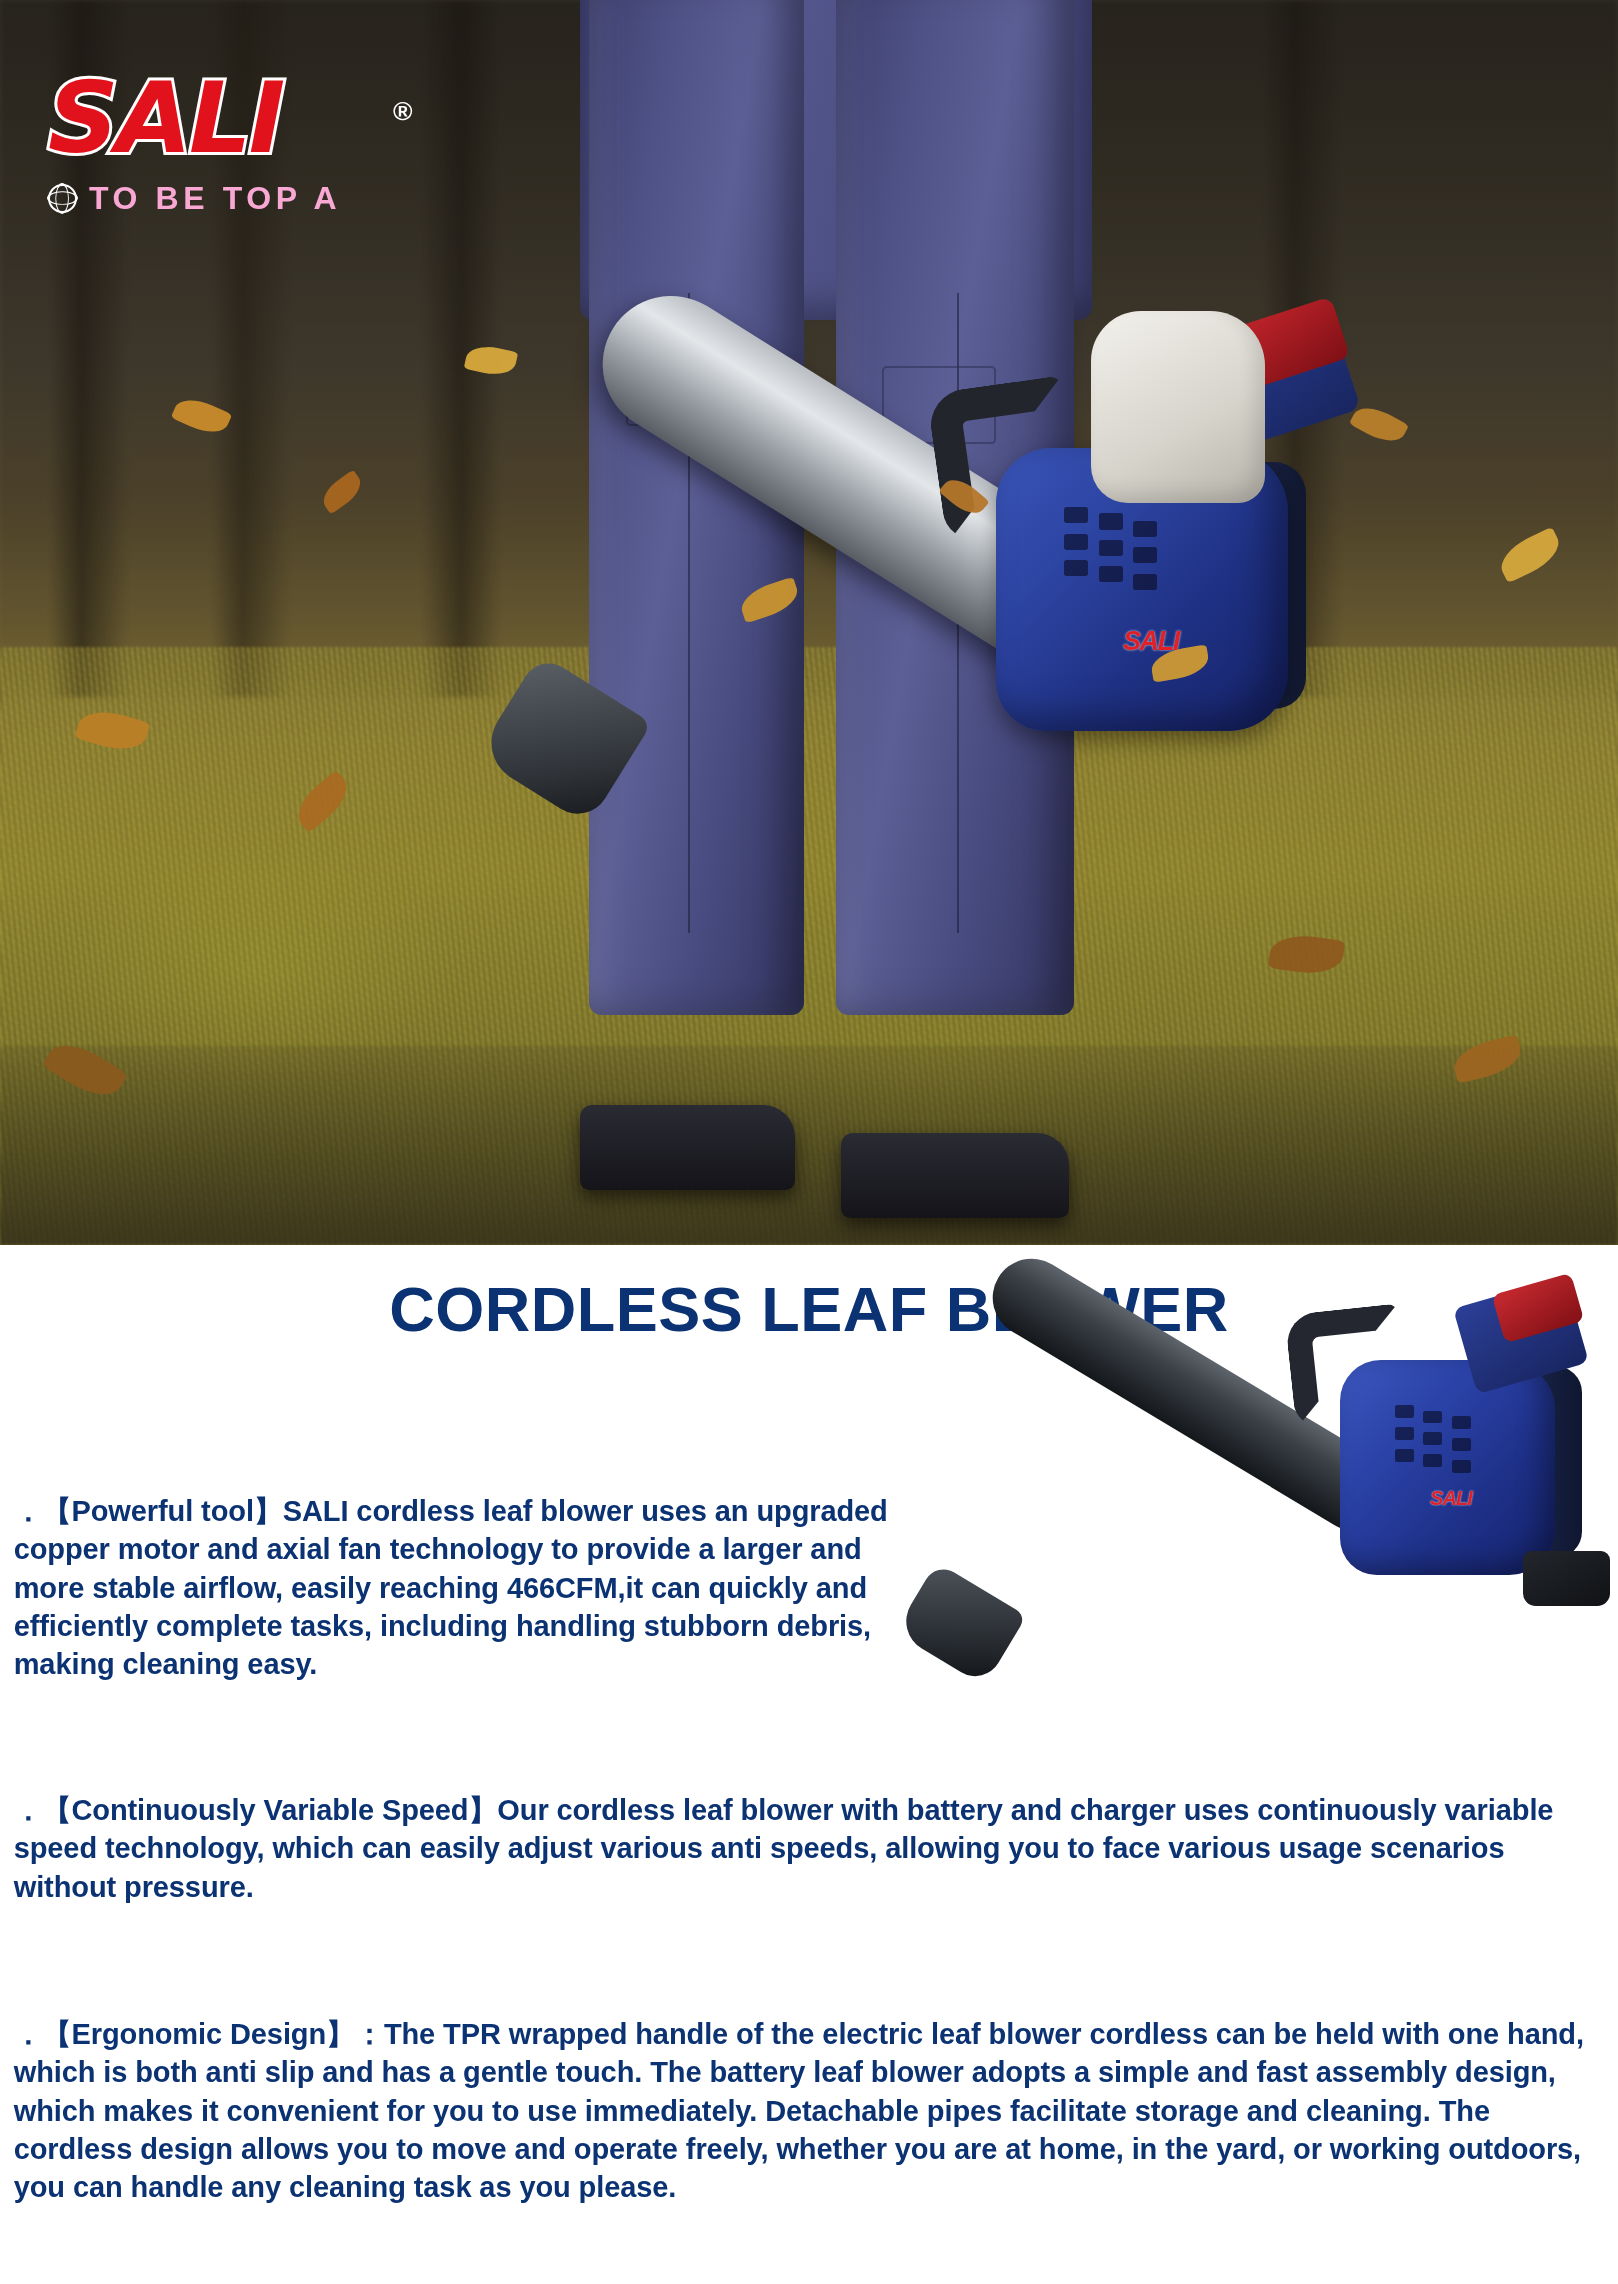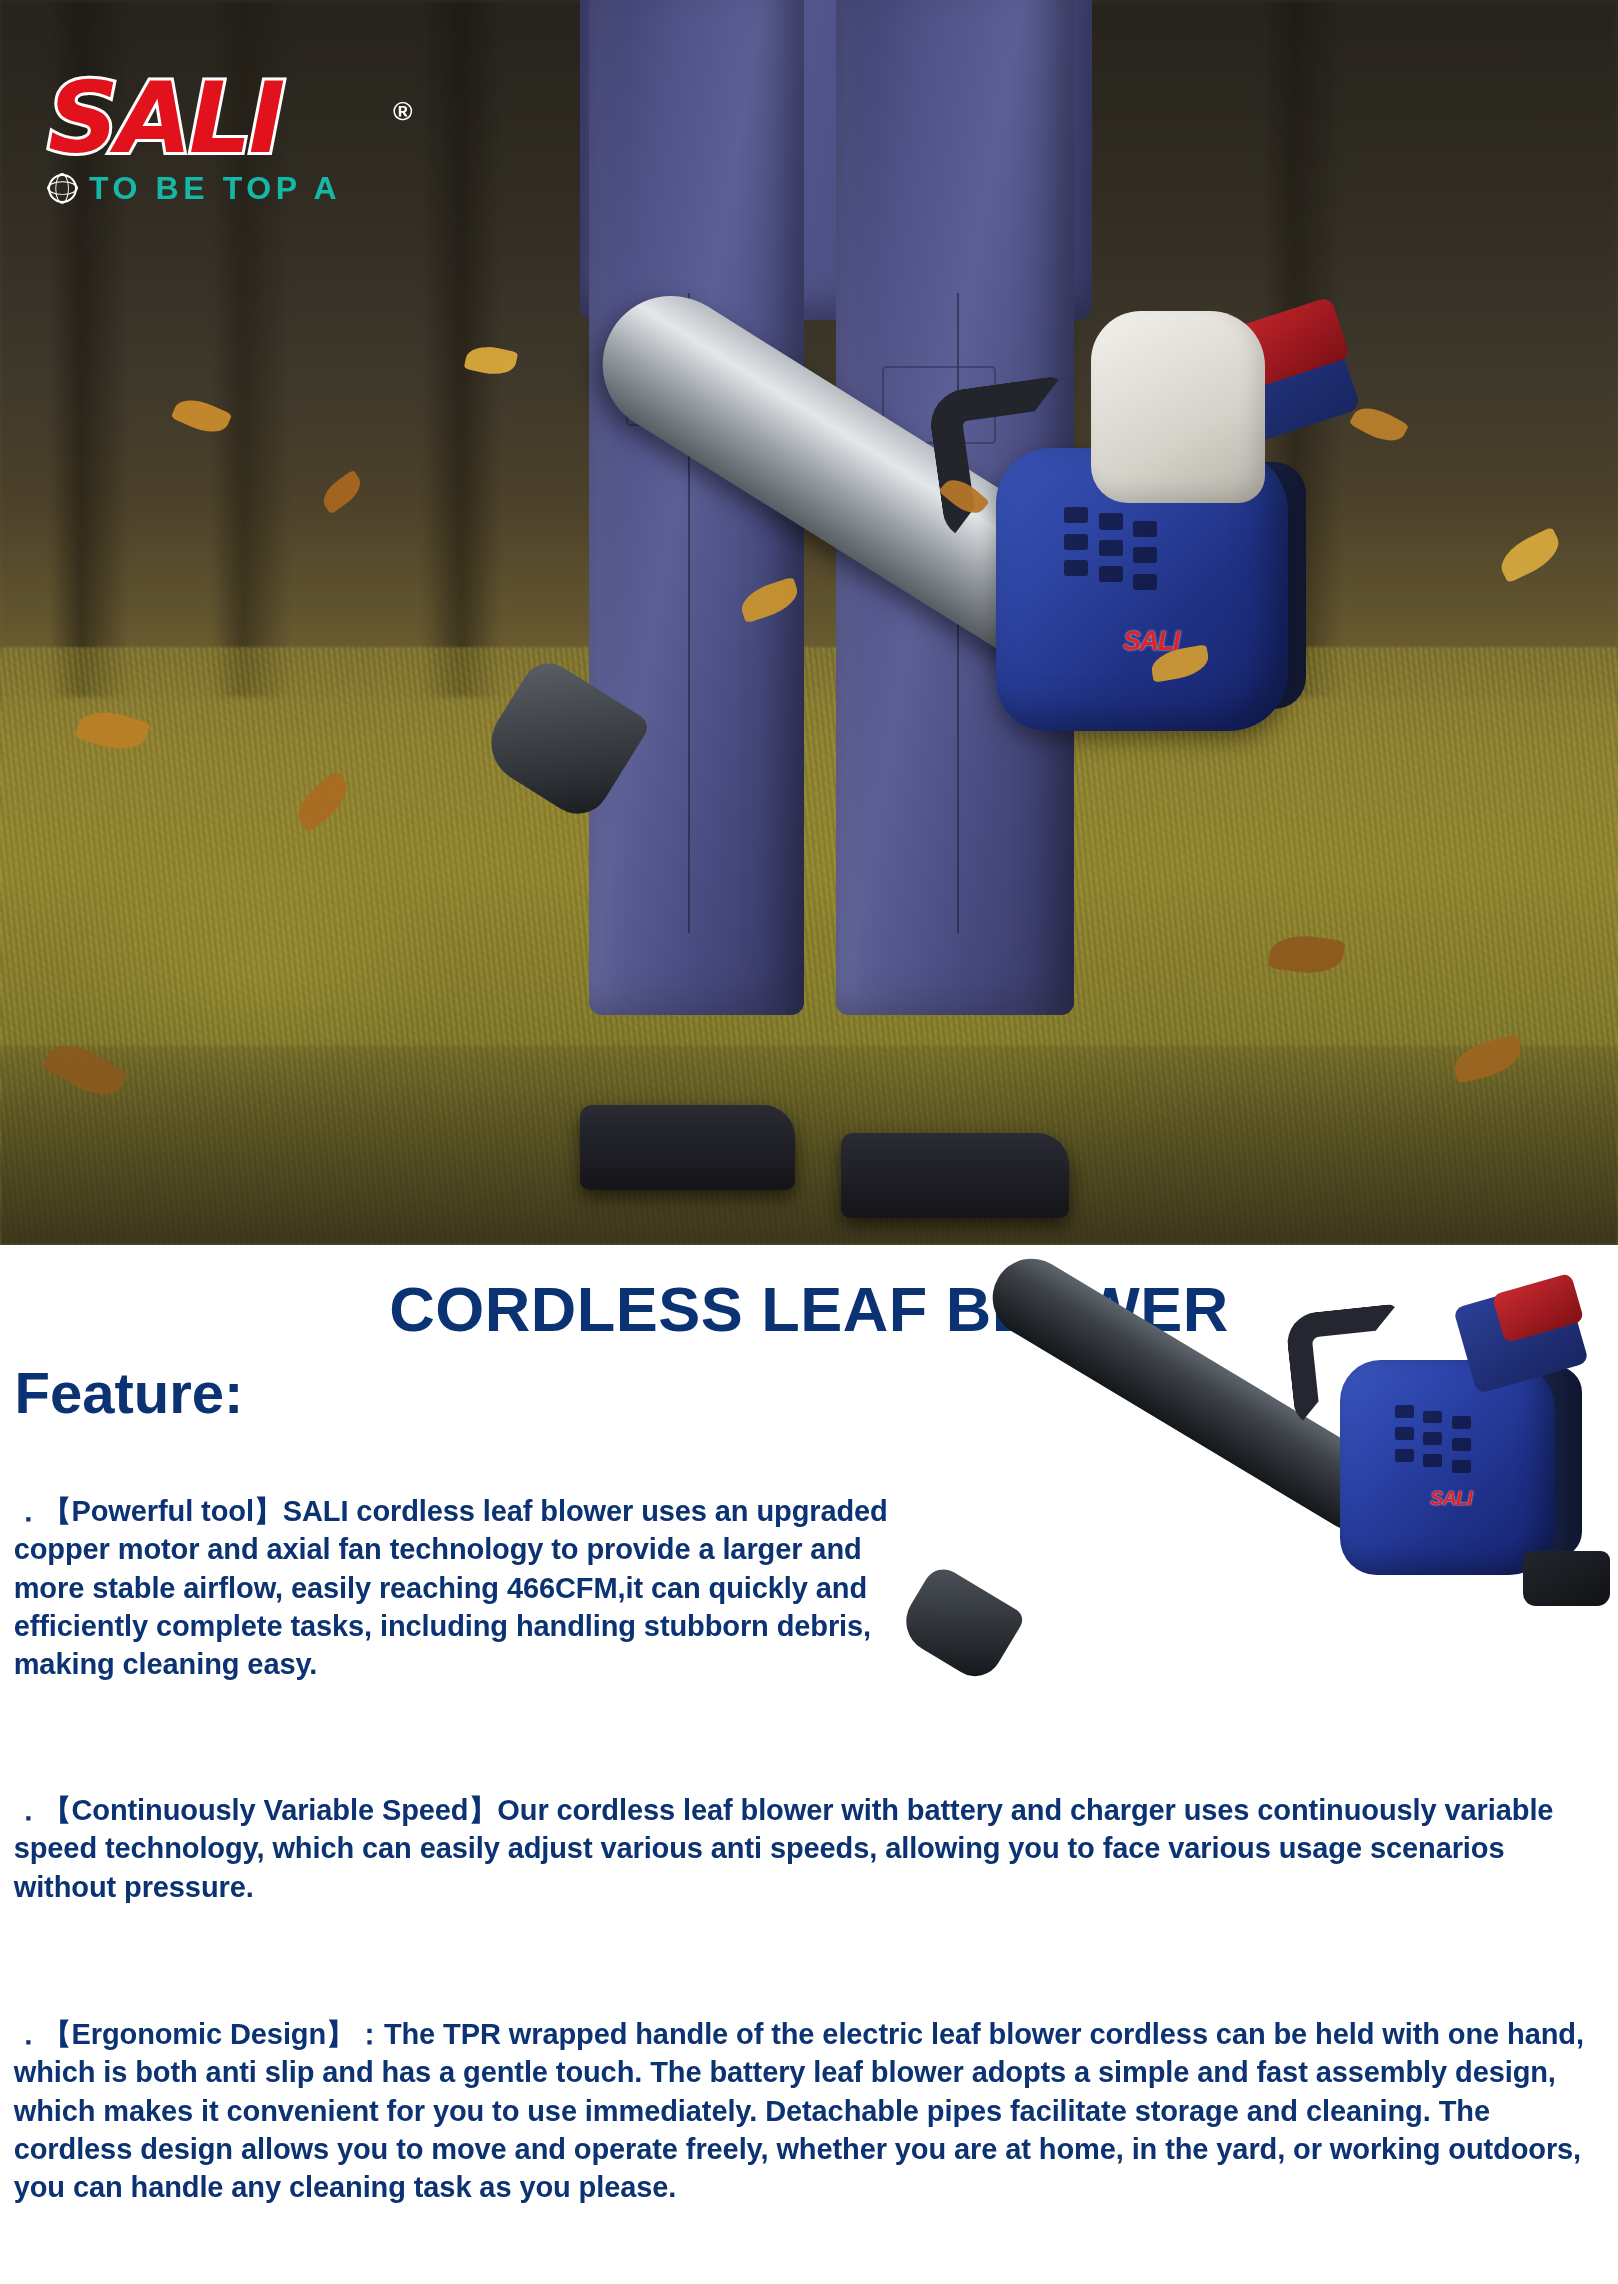--- a/index.html
+++ b/index.html
@@ -168,22 +168,22 @@
     font-size: 98px; font-weight: 700; font-style: italic;
     color: #e1121c; letter-spacing: -2.7px; line-height: 1;
     -webkit-text-stroke: 6px #ffffff; paint-order: stroke fill;
     font-family: "DejaVu Sans", sans-serif;
   }
   .logo-reg {
     position: absolute; left: 345px; top: 27px;
     color: #fff; font-size: 26.5px; font-weight: 700;
   }
   .logo-tag {
-    margin-top: 3px; display: flex; align-items: center; gap: 12px;
-    color: #14b8a6; font-size: 32px; font-weight: 700; letter-spacing: 4.6px;
+    margin-top: 13px; display: flex; align-items: center; gap: 12px;
+    color: #f9a8d4; font-size: 32px; font-weight: 700; letter-spacing: 4.6px;
   }
   .globe {
     width: 29px; height: 29px; border-radius: 50%;
     border: 2.7px solid #fff; position: relative; flex: none;
   }
   .globe::before, .globe::after {
     content: ""; position: absolute; inset: -2.7px; border: 2.3px solid #fff; border-radius: 50%;
   }
   .globe::before { transform: scaleX(.45); }
   .globe::after  { transform: scaleY(.45); }
@@ -338,21 +338,20 @@
     <div class="logo-tag">
       <span class="globe"></span>
       <span>TO BE TOP A</span>
     </div>
   </div>
 </div>
 
 <div class="content">
 
   <div class="title">CORDLESS LEAF BLOWER</div>
-  <div class="feature-head">Feature:</div>
 
   <div class="inset-photo">
     <div class="ip-tube"></div>
     <div class="ip-tip"></div>
     <div class="ip-grill"></div>
     <div class="ip-body"></div>
     <div class="ip-vents">
       <i style="left:0;top:0"></i>
         <i style="left:0;top:22px"></i>
         <i style="left:0;top:44px"></i>

